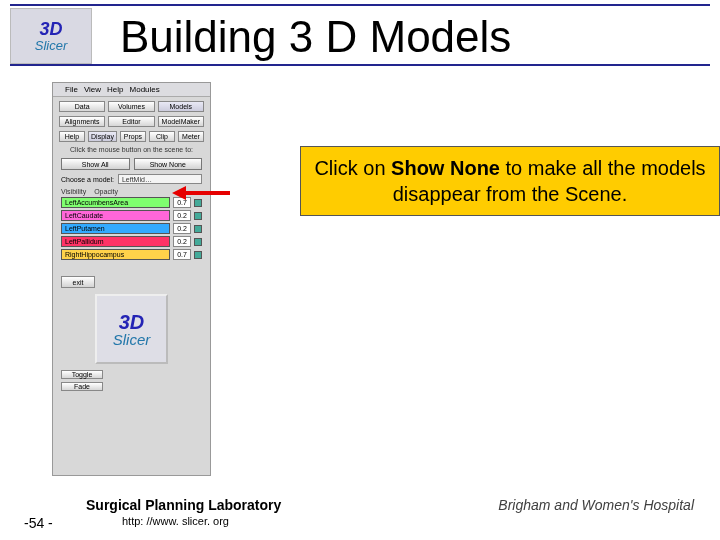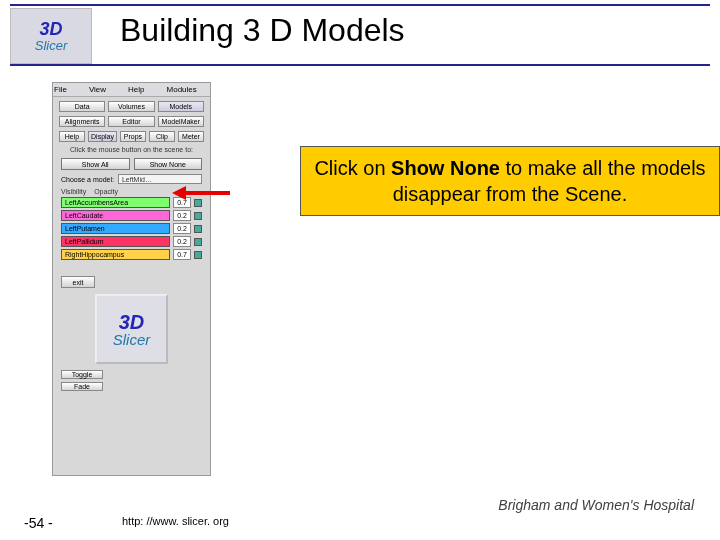--- a/index.html
+++ b/index.html
@@ -4,27 +4,27 @@
 <style>
   * { box-sizing: border-box; margin: 0; padding: 0; }
   html, body { width: 720px; height: 540px; font-family: Arial, Helvetica, sans-serif; background: #fff; overflow: hidden; }
   .slide { position: relative; width: 720px; height: 540px; text-align: center; }
 
   
   .logo { position: absolute; left: 10px; top: 8px; width: 82px; height: 56px; background: #d9d9e3; border: 1px solid #bbb; display: flex; align-items: center; justify-content: center; }
   .logo-inner { display: flex; flex-direction: column; align-items: center; }
   .logo-3d { color: #2424b5; font-weight: bold; font-style: italic; font-size: 18px; }
   .logo-slicer { color: #27a; font-style: italic; font-size: 13px; margin-top: -2px; }
-  .title { position: absolute; left: 120px; top: 12px; font-size: 32px; color: #000; }
+  .title { position: absolute; left: 120px; top: 12px; font-size: 44px; color: #000; }
   .rule-top { position: absolute; left: 10px; top: 4px; width: 700px; height: 2px; background: #22258e; }
   .rule-bot { position: absolute; left: 10px; top: 64px; width: 700px; height: 2px; background: #22258e; }
 
   
   .shot { position: absolute; left: 52px; top: 82px; width: 159px; height: 394px; background: #d8d8d8; border: 1px solid #999; font-size: 8px; }
-  .menubar { display: flex; gap: 22px; padding: 2px 1px; background: #dcdce0; border-bottom: 1px solid #aaa; }
+  .menubar { display: flex; gap: 6px; padding: 2px 12px; background: #dcdce0; border-bottom: 1px solid #aaa; }
   .menubar span { color: #000; }
   .btnrow { display: flex; gap: 3px; justify-content: center; margin: 4px 6px; }
   .pbtn { flex: 1; height: 11px; background: linear-gradient(#fff,#d6d6d6); border: 1px solid #888; font-size: 7px; display: flex; align-items: center; justify-content: center; padding: 0 2px; color: #000; }
   .pbtn.sel { background: linear-gradient(#e9e9f5,#ccd); }
   .instr { margin: 4px 8px; font-size: 7px; line-height: 8px; color: #333; }
   .showrow { display: flex; gap: 4px; margin: 4px 8px; }
   .showbtn { flex: 1; height: 12px; background: linear-gradient(#fff,#d3d3d3); border: 1px solid #777; font-size: 7px; display: flex; align-items: center; justify-content: center; color: #000; }
   .selline { margin: 4px 8px; font-size: 7px; display: flex; align-items: center; gap: 4px; }
   .combo { flex: 1; height: 10px; background: #f4f4f4; border: 1px solid #888; display: flex; align-items: center; padding-left: 3px; font-size: 7px; color: #333; }
   .tablekey { display: flex; gap: 8px; margin: 0 8px 2px 8px; font-size: 7px; color: #333; }
@@ -151,16 +151,17 @@
 
   <div class="arrow">
     <div class="arrow-line"></div>
     <div class="arrow-head"></div>
   </div>
 
   <div class="callout">
     <span>Click on </span><b>Show None</b><span> to make all the models disappear from the Scene.</span>
   </div>
 
+  <div class="foot-lab">Surgical Planning Laboratory</div>
   <div class="foot-url">http: //www. slicer. org</div>
   <div class="foot-page">-54 -</div>
   <div class="foot-right">Brigham and Women's Hospital</div>
 </div>
 
 </body></html>

